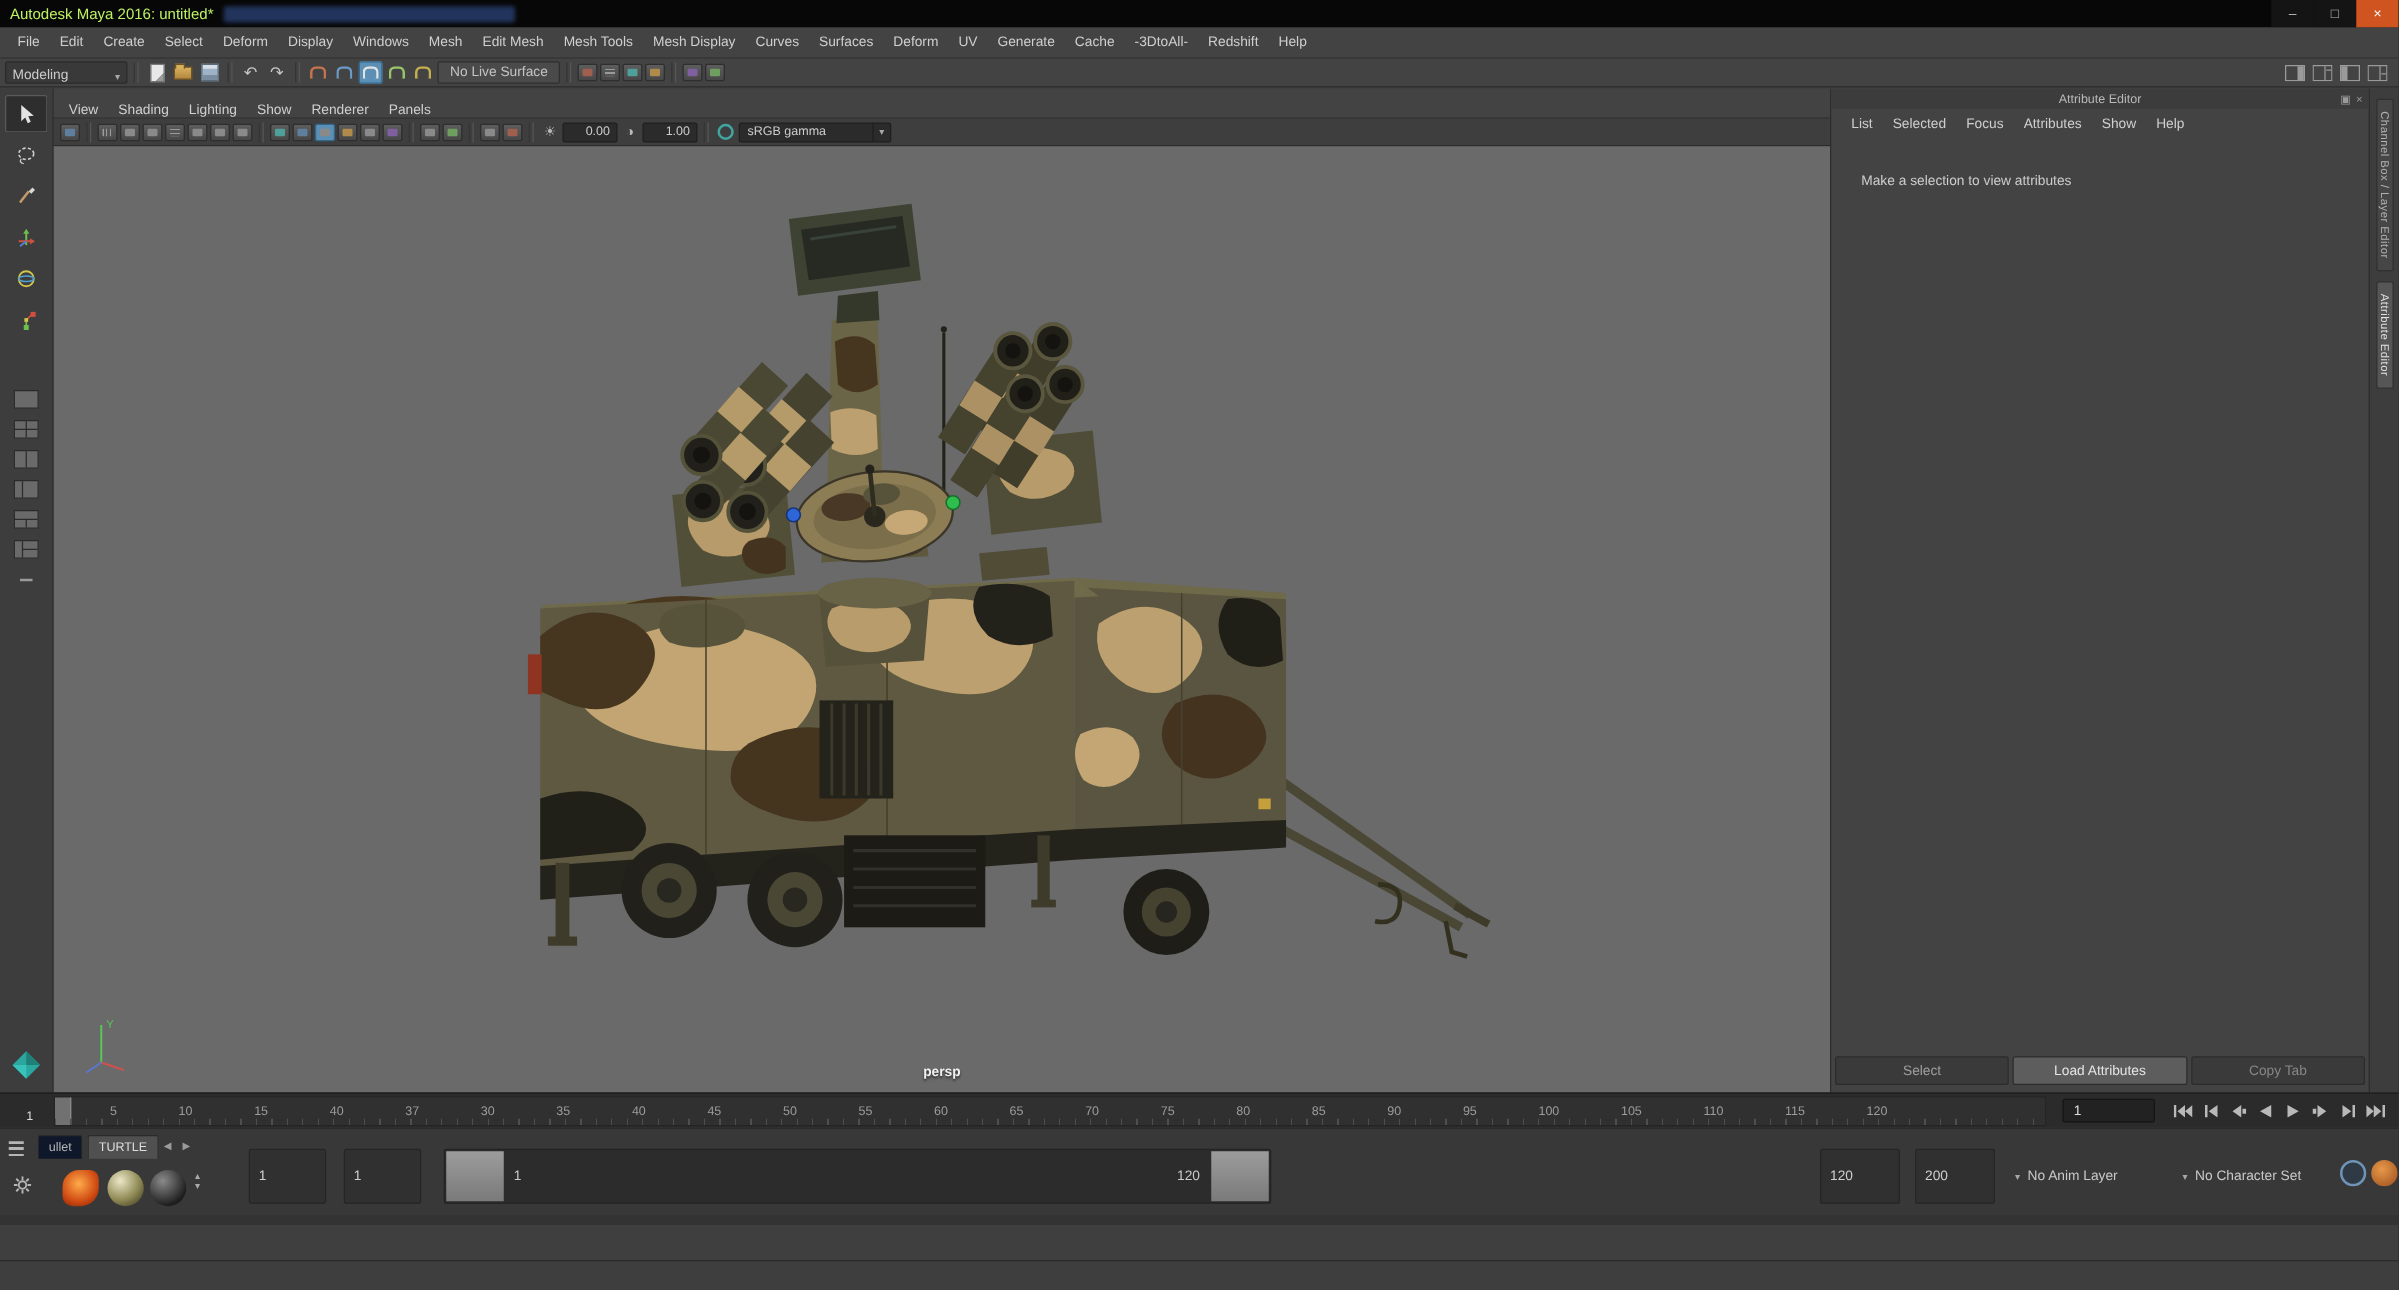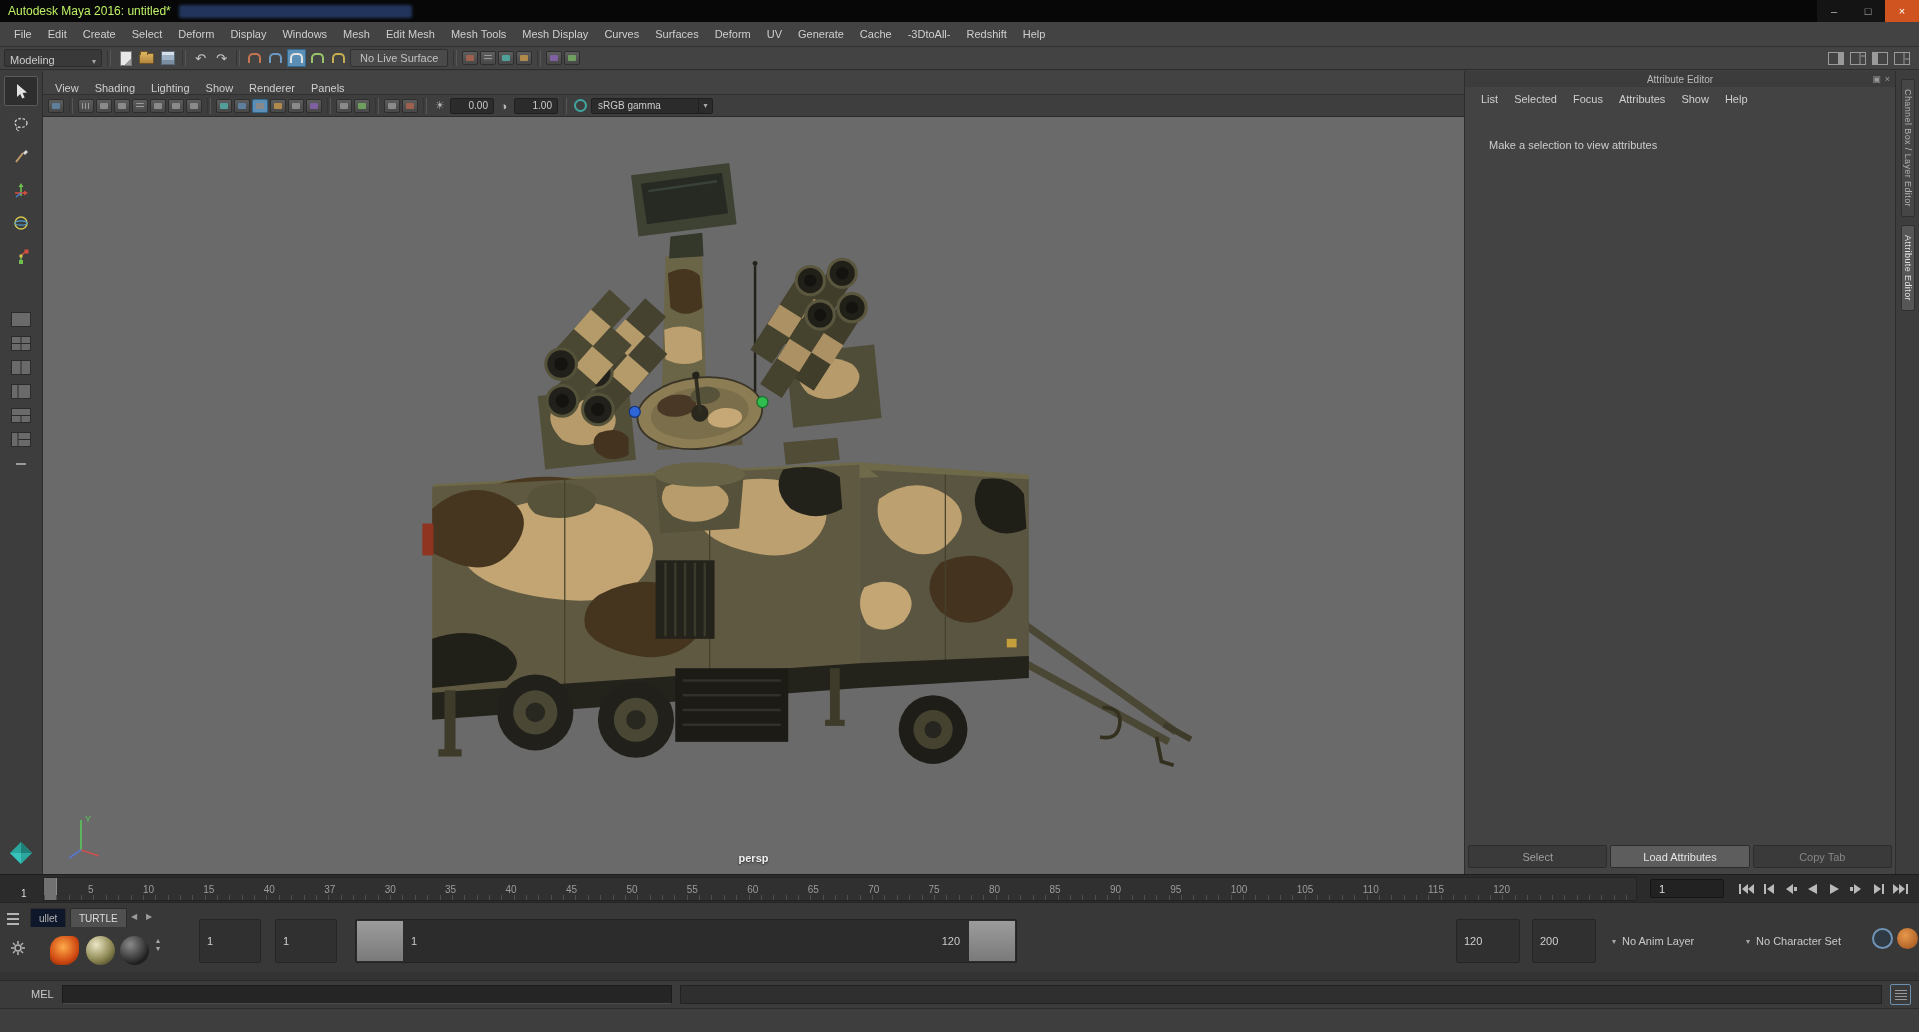--- a/index.html
+++ b/index.html
@@ -690,21 +690,15 @@
     </div>
     <div class="flatdd dd2">
       <span class="dd-arrow">▾</span>
       <span>No Character Set</span>
     </div>
     <div class="ak"></div>
     <div class="ap"></div>
   </div>
   <div class="thinband"></div>
 
-  <div class="cmdrow">
-    <span class="mel">MEL</span>
-    <input class="cmdinput" style="">
-    <div class="cmdresult"></div>
-    <div class="sebtn"></div>
-  </div>
 
   <div class="helpline"></div>
 </div>
 
 </body></html>

